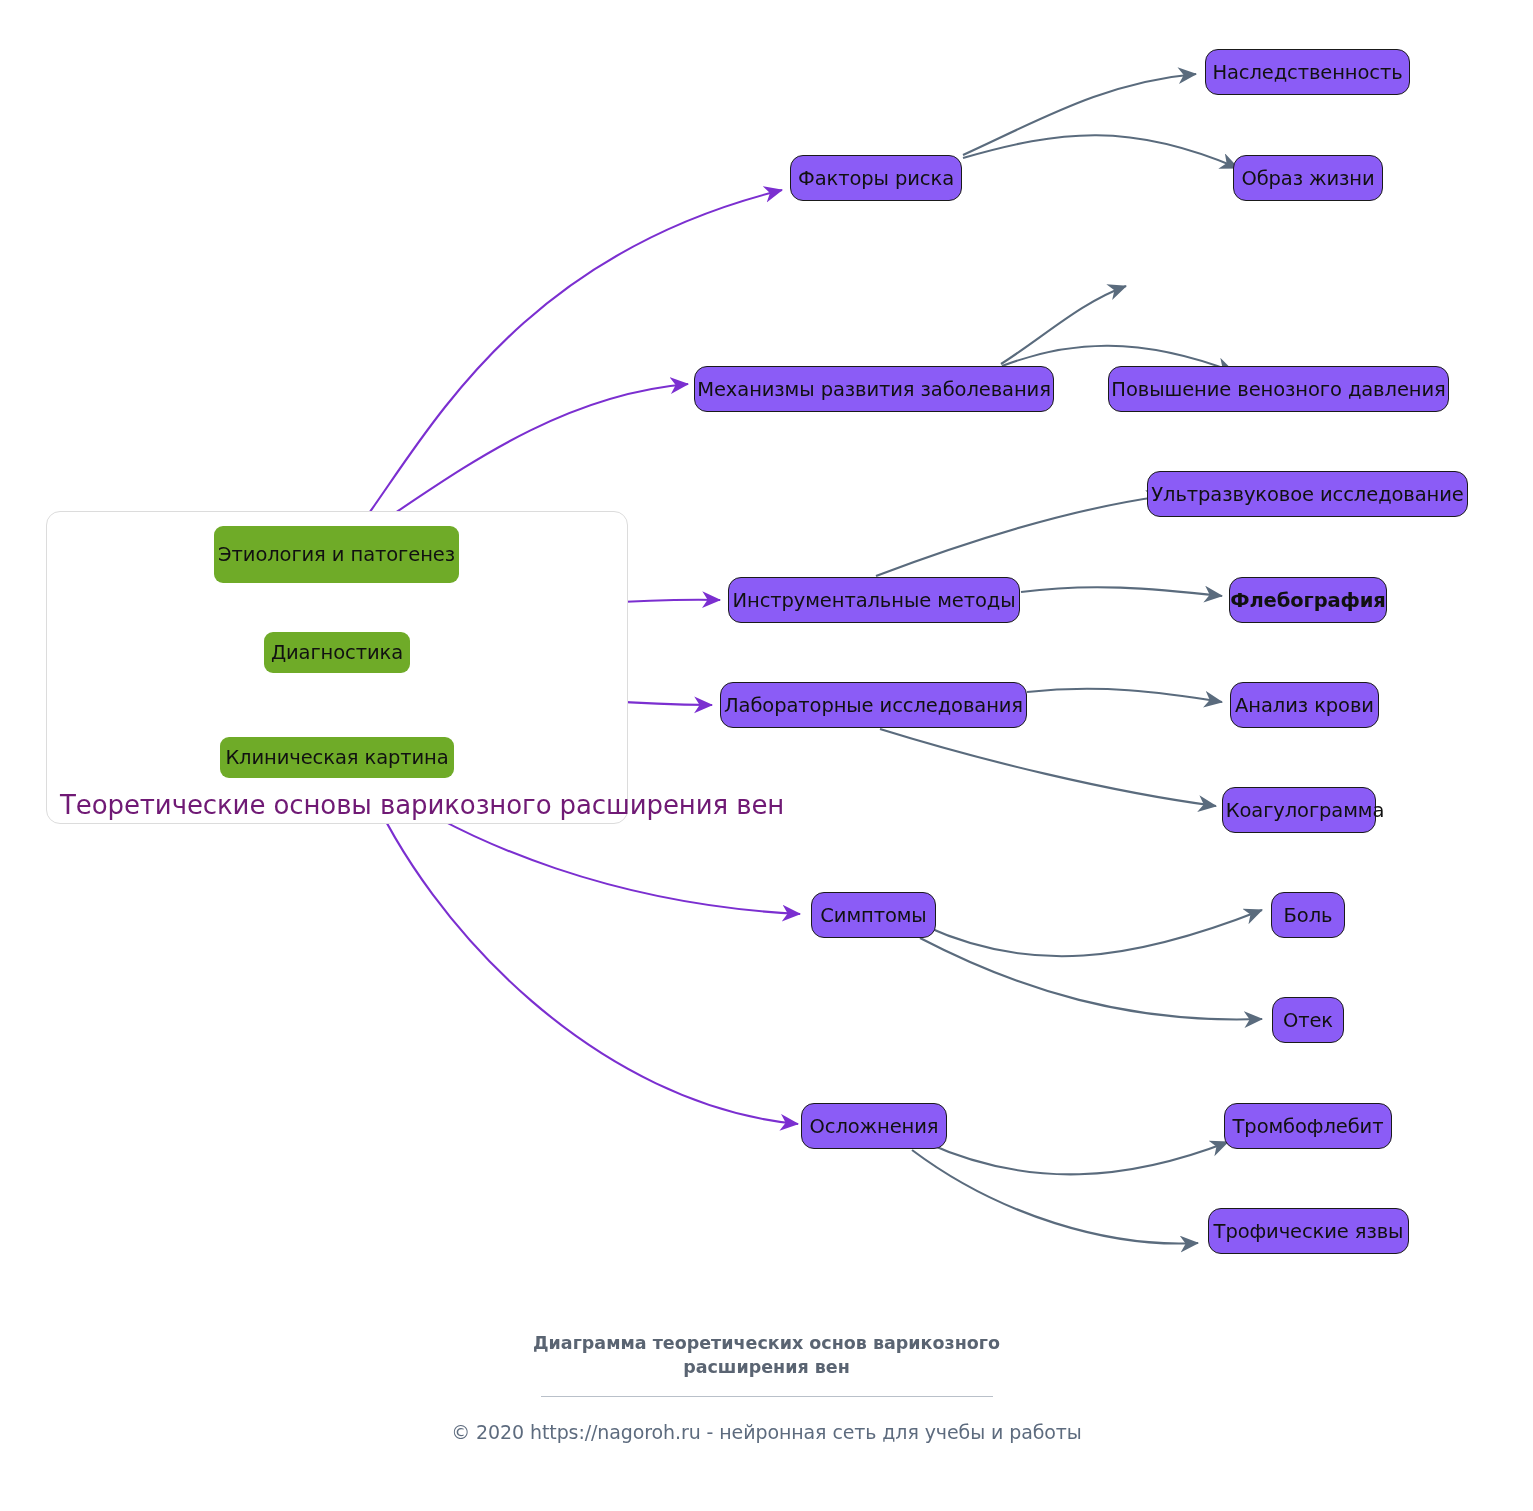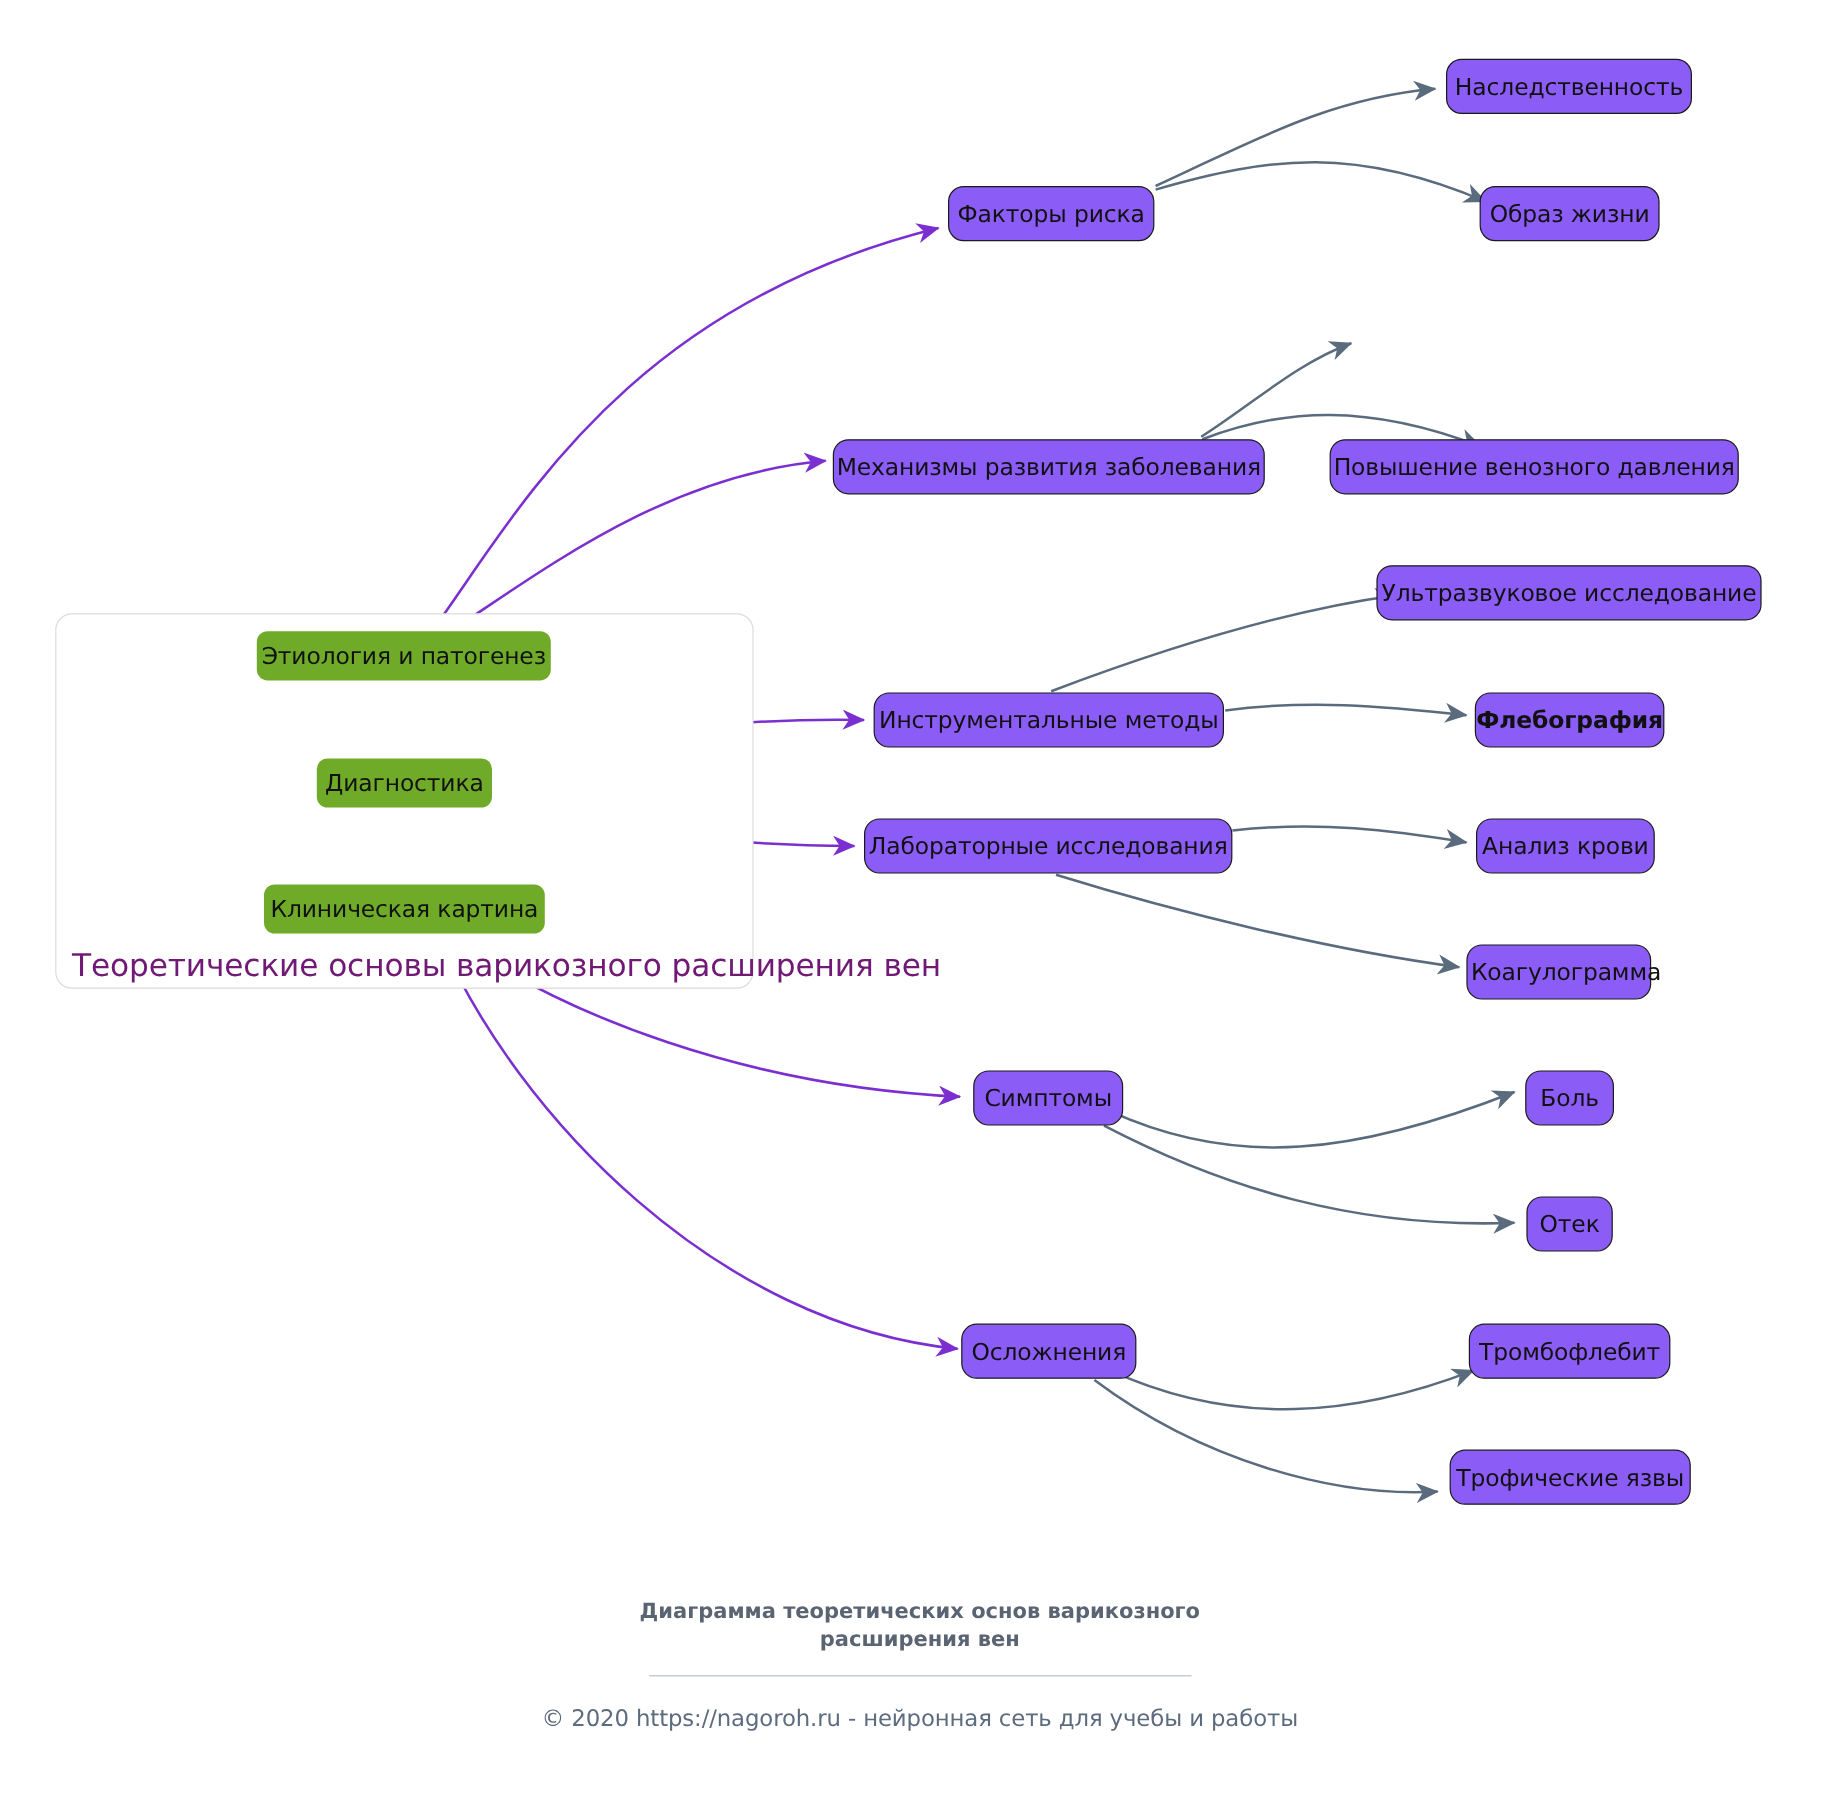--- a/index.html
+++ b/index.html
@@ -155,21 +155,21 @@
       <path d="M 925,926 C 1030,974 1130,962 1262,910"></path>
       <path d="M 920,938 C 1020,990 1130,1024 1262,1019"></path>
 
       <path d="M 925,1142 C 1030,1190 1130,1180 1228,1142"></path>
       <path d="M 912,1150 C 1000,1216 1110,1248 1198,1243"></path>
     </g>
   </svg>
 
   <div class="root-group"></div>
 
-  <div class="gnode" style="left:214px; top:526px; width:245px; height:41px;text-align:center;">
+  <div class="gnode" style="left:214px; top:526px; width:245px; height:57px;text-align:center;">
     <span>Этиология и патогенез</span>
   </div>
 
   <div class="gnode" style="left:264px; top:632px; width:146px; height:41px;">
     <span>Диагностика</span>
   </div>
 
   <div class="gnode" style="left:220px; top:737px; width:234px; height:41px;">
     <span>Клиническая картина</span>
   </div>

